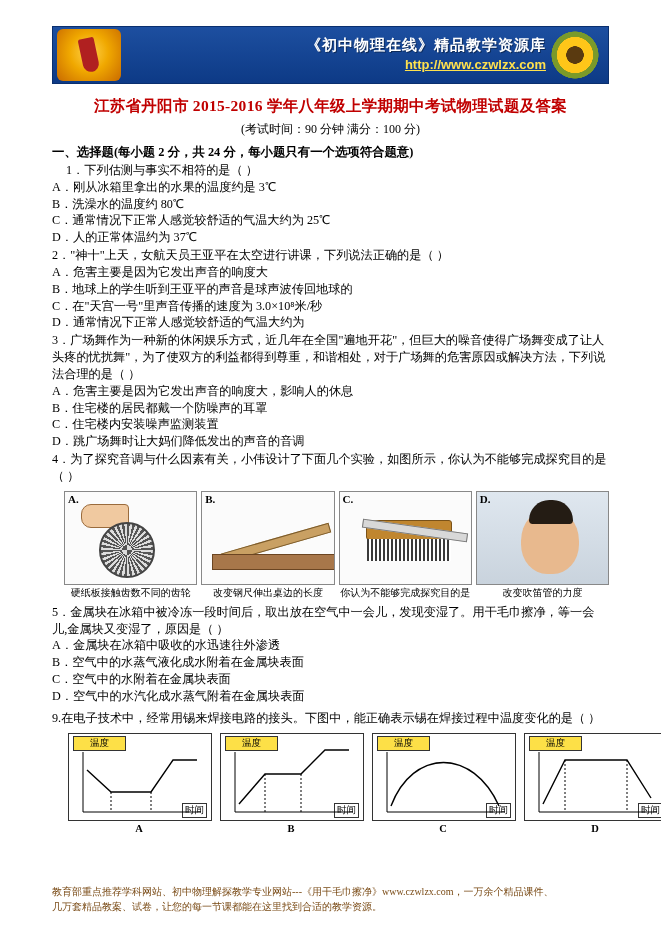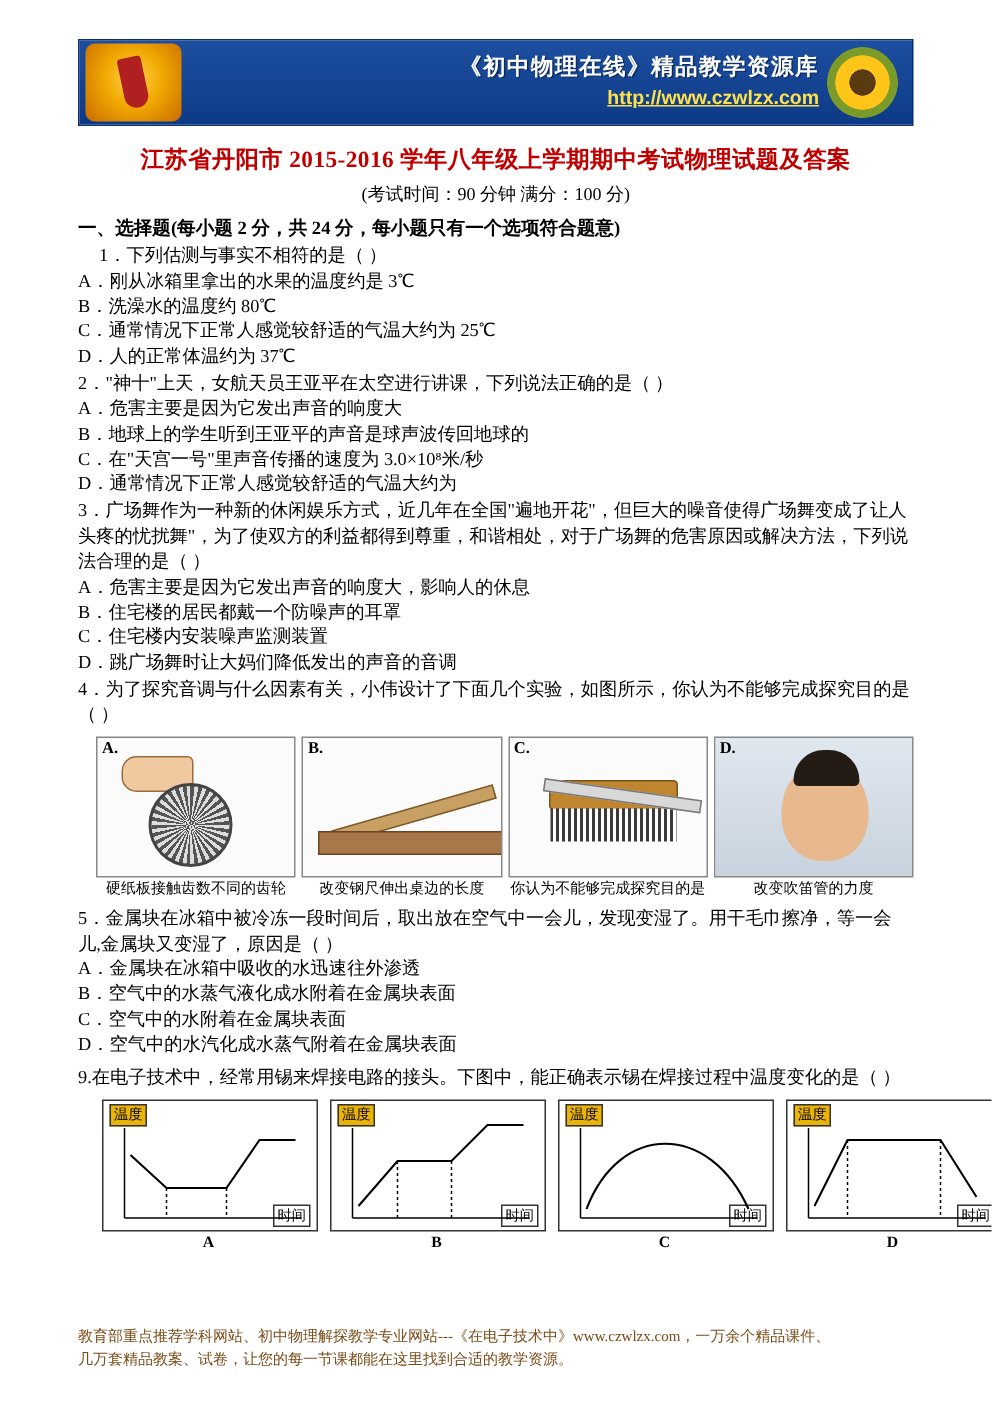--- a/index.html
+++ b/index.html
@@ -150,21 +150,21 @@
   
   .fig6{
     margin:6px 0 0 16px;display:flex;gap:10px;
   }
   .fig6 .cell{width:142px;}
   .chart{
     width:142px;height:86px;border:1px solid #333;position:relative;background:#fff;
   }
   .chart .ylab{
     position:absolute;left:4px;top:2px;font-size:9.5px;
-    border:1px solid #333;padding:0 2px;background:#eab308;
+    border:1px solid #333;padding:0 16px;background:#fde047;
   }
   .chart .xlab{
     position:absolute;right:4px;bottom:2px;font-size:9.5px;
     border:1px solid #333;padding:0 2px;background:#fff;
   }
   .chart svg{position:absolute;left:0;top:0;}
   .fig6 .cap{
     text-align:center;font-size:10.5px;font-weight:bold;margin-top:2px;
   }
 
@@ -310,17 +310,17 @@
           <line x1="40" y1="26" x2="40" y2="78" stroke="#000" stroke-dasharray="2,2"></line>
           <line x1="102" y1="26" x2="102" y2="78" stroke="#000" stroke-dasharray="2,2"></line>
         </svg>
       </div>
       <div class="cap">D</div>
     </div>
 
   </div>
 
   <div class="footer">
-    <div>教育部重点推荐学科网站、初中物理解探教学专业网站---《在电子技术中》www.czwlzx.com，一万余个精品课件、</div>
+    <div>教育部重点推荐学科网站、初中物理解探教学专业网站---《用干毛巾擦净》www.czwlzx.com，一万余个精品课件、</div>
     <div>几万套精品教案、试卷，让您的每一节课都能在这里找到合适的教学资源。</div>
   </div>
 
 </div>
 
 </body></html>

